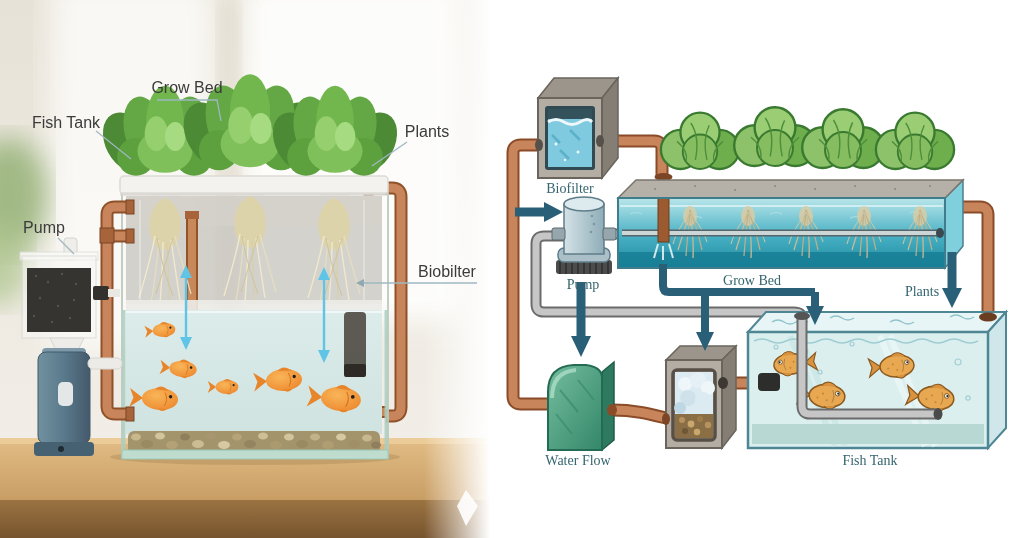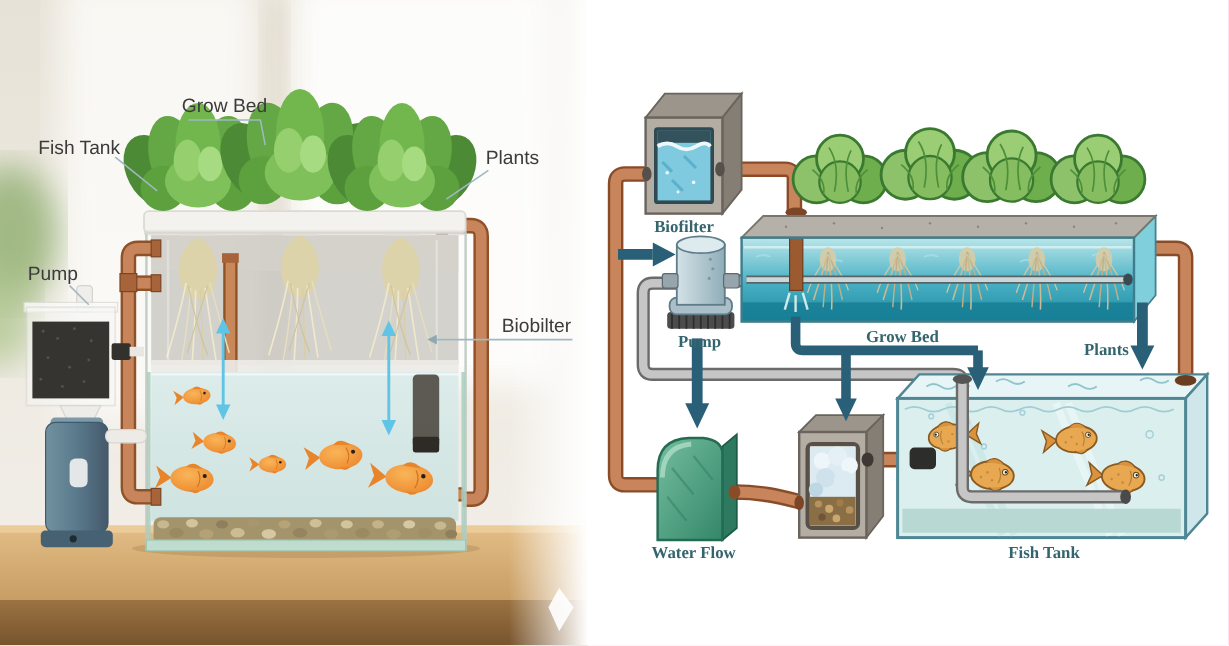--- a/index.html
+++ b/index.html
@@ -1,19 +1,19 @@
 <!DOCTYPE html>
 <html><head>
 <meta charset="utf-8">
 <style>
   html,body{margin:0;padding:0;background:#fff;}
   .stage{width:1024px;height:538px;display:flex;overflow:hidden;background:#fff;position:relative;font-family:"Liberation Sans",sans-serif;}
   .pane{height:538px;position:relative;}
   .pane-photo{width:490px;}
-  .pane-diagram{width:534px;background:#f9a8d4;font-weight:bold;}
+  .pane-diagram{width:534px;background:#eab308;}
   svg{display:block;}
   .photo-label{font-family:"Liberation Sans",sans-serif;font-size:16px;fill:#3b3b3b;}
   .diagram-label{font-family:"Liberation Serif",serif;font-size:14px;fill:#34656e;}
 </style>
 </head>
 <body>
 
 <div class="stage">
 
   <div class="pane pane-photo">

